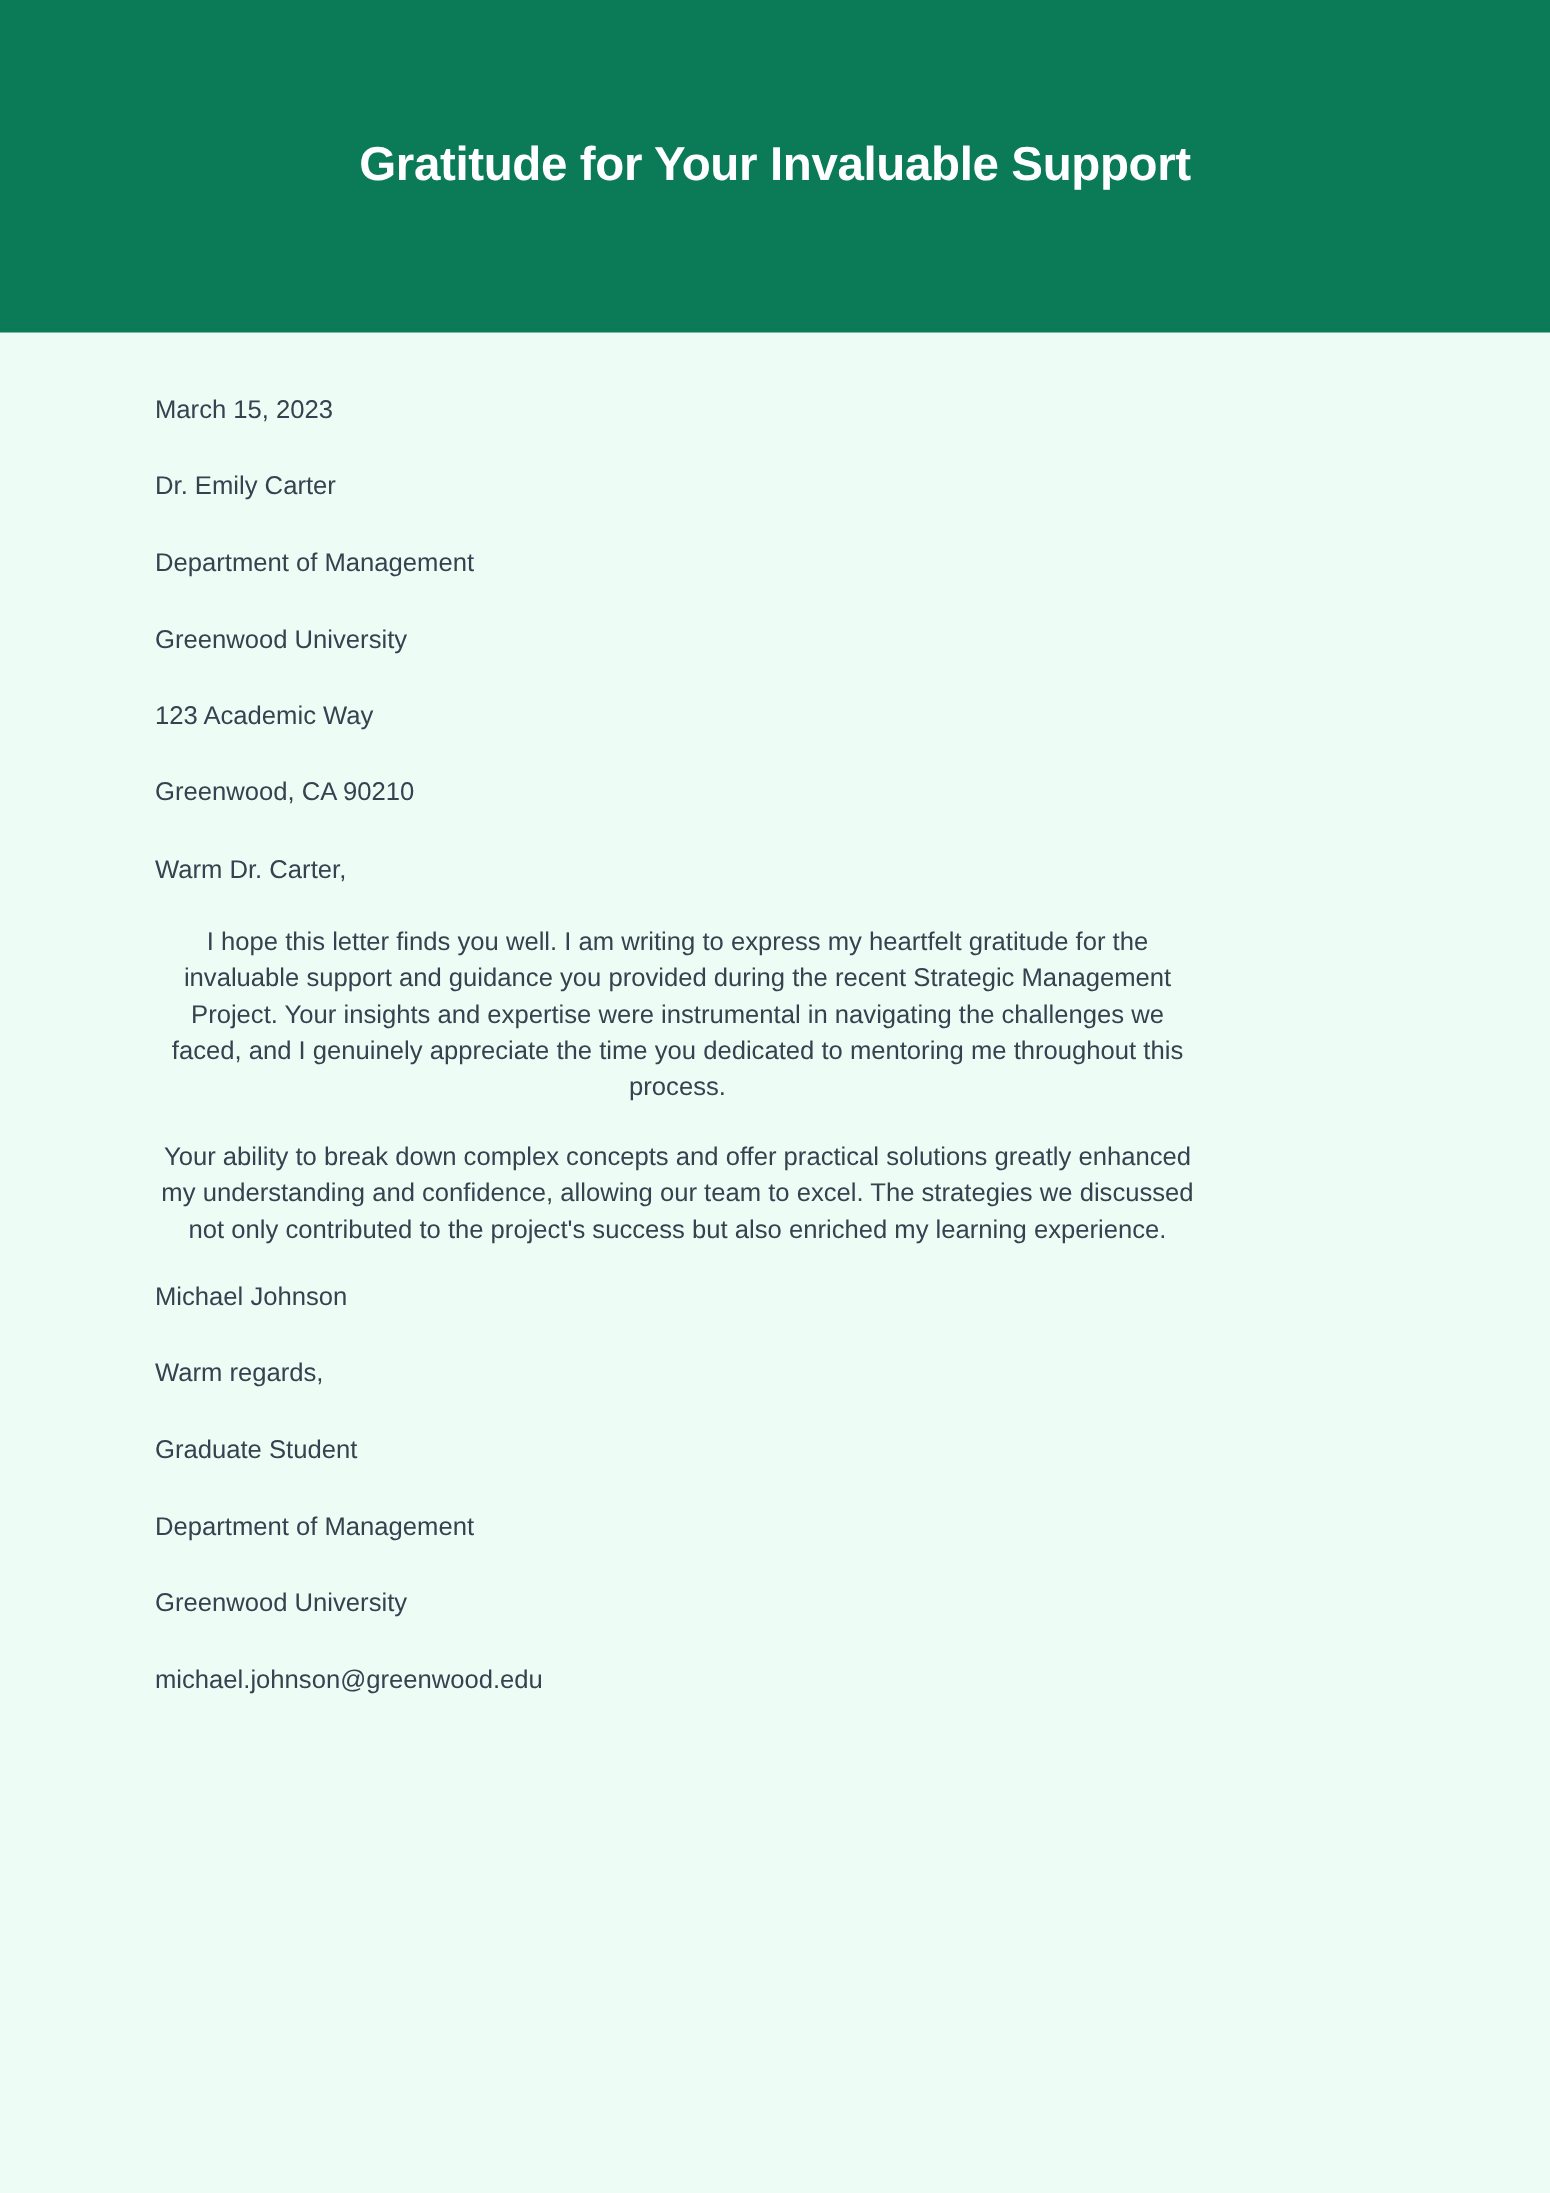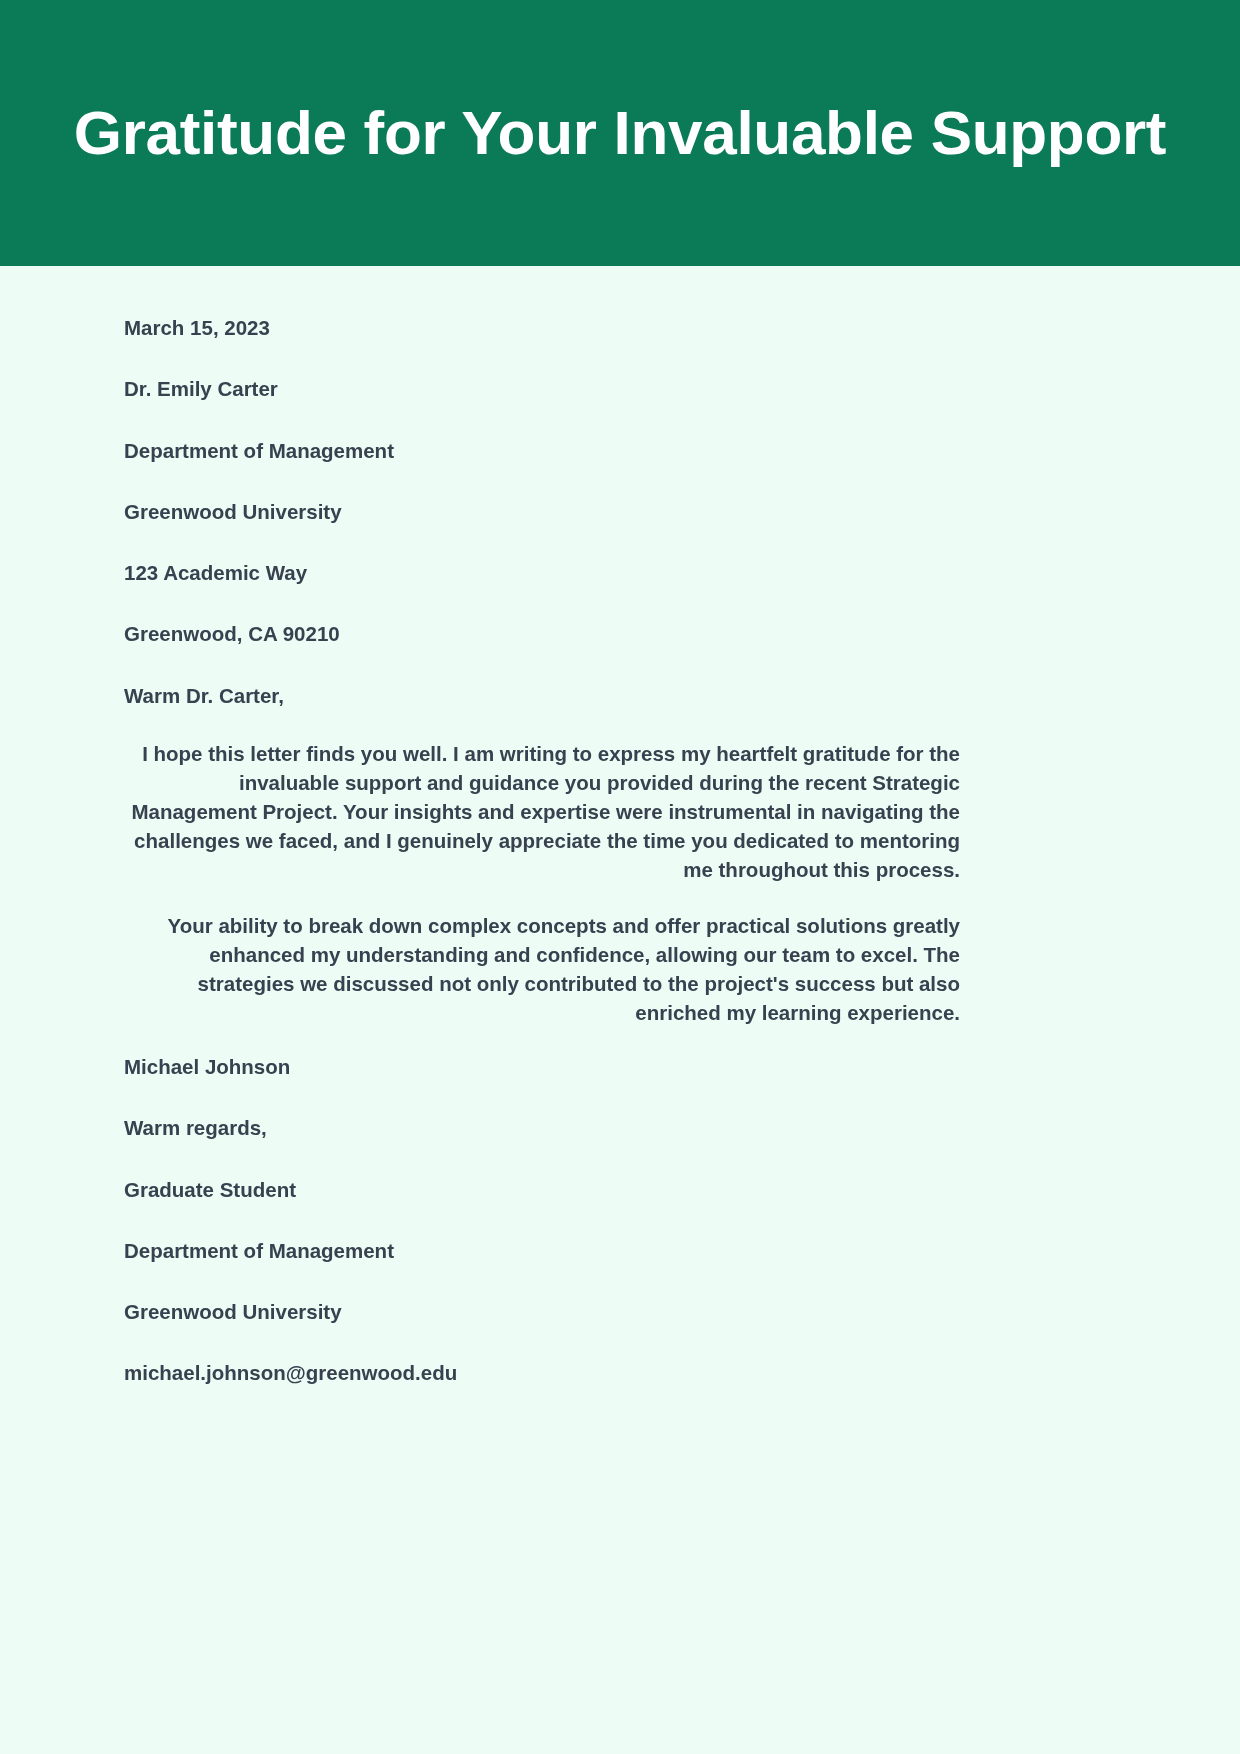--- a/index.html
+++ b/index.html
@@ -32,49 +32,48 @@
     display: flex;
     align-items: center;
     justify-content: center;
     box-sizing: border-box;
     padding: 0 60px;
   }
 
   .letter-title {
     margin: 0;
     color: #ffffff;
-    font-size: 62px;
+    font-size: 38px;
     font-weight: bold;
     letter-spacing: -0.3px;
     text-align: center;
     line-height: 1.15;
     font-family: "Liberation Sans", sans-serif;
   }
 
   
   .letter-body {
     padding: 48px 124px 0 124px;
     box-sizing: border-box;
-    font-weight: bold;
   }
 
   .letter-line,
   .letter-paragraph {
     color: #38414f;
     font-size: 20.5px;
     line-height: 1.38;
     margin: 0 0 33px 0;
     max-width: 836px;
     font-family: "Liberation Sans", sans-serif;
   }
 
   .letter-paragraph {
     margin-bottom: 26px;
     line-height: 1.42;
-    text-align: right;
+    text-align: center;
   }
 
   .letter-line.salutation {
     margin-bottom: 29px;
   }
 
   .block-gap-top {
     margin-top: 4px;
   }
 

